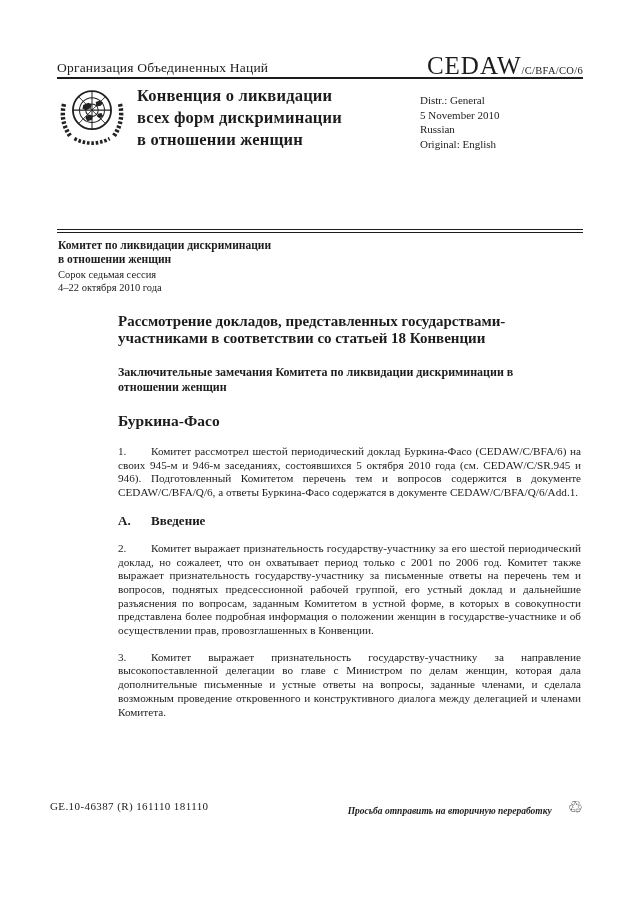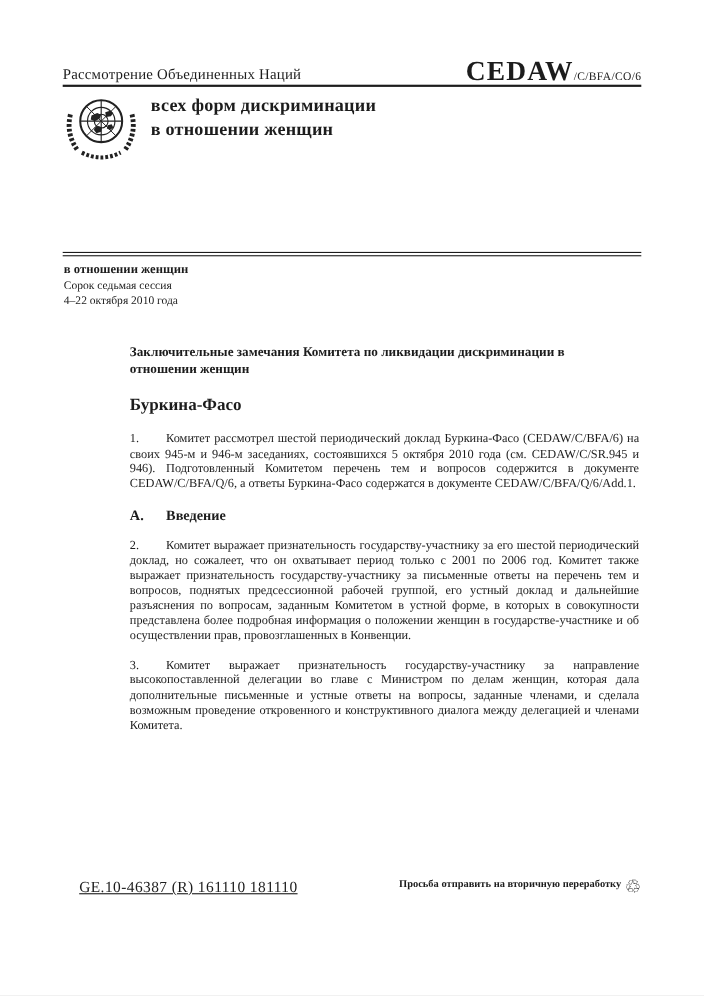--- a/index.html
+++ b/index.html
@@ -12,21 +12,21 @@
     color:#1c1c1c;
     overflow:hidden;
   }
   
   .header-row{
     position:absolute;left:57px;right:57px;top:52px;
     display:flex;justify-content:space-between;align-items:flex-end;
   }
   .org-name{font-size:13.5px;letter-spacing:.2px;padding-bottom:4px;}
   .doc-symbol{white-space:nowrap;}
-  .doc-symbol .big{font-size:25px;font-weight:700;letter-spacing:1px;text-align:right;}
+  .doc-symbol .big{font-size:25px;font-weight:400;letter-spacing:1px;text-align:right;}
   .doc-symbol .small{font-size:10.5px;letter-spacing:.3px;margin-top:16px;}
   .header-rule{
     position:absolute;left:57px;right:57px;top:77px;height:2px;
     background:#1c1c1c;
   }
   
   .emblem{position:absolute;left:55px;top:83px;}
   .conv-title{
     position:absolute;left:137px;top:85px;
     font-weight:bold;font-size:16.5px;line-height:22px;letter-spacing:.2px;
@@ -48,36 +48,36 @@
   
   .content{position:absolute;left:118px;top:313px;width:463px;}
   .doc-title{font-weight:bold;font-size:15px;line-height:17px;width:452px;margin:0 0 18px 0;}
   .doc-subtitle{font-weight:bold;font-size:12px;line-height:15px;width:430px;margin:0 0 17px 0;}
   .country{font-weight:bold;font-size:15.5px;margin:0 0 15px 0;}
   .para{font-size:11.2px;line-height:13.7px;text-align:justify;margin:12px 0 13px 0;}
   .pnum{display:inline-block;width:33px;}
   .section-head{font-weight:bold;font-size:13px;margin:6px 0 13px 0;}
   .section-head .letter{display:inline-block;width:33px;}
   
-  .footer-left{position:absolute;left:72px;top:800px;font-size:14px;letter-spacing:.4px;text-decoration:underline;}
+  .footer-left{position:absolute;left:50px;top:800px;font-size:11px;letter-spacing:.4px;}
   .footer-right{
     position:absolute;right:57px;top:799px;
     font-weight:bold;font-size:9.5px;
-    display:flex;align-items:flex-start;gap:3px;
+    display:flex;align-items:flex-end;gap:16px;font-style:italic;
   }
   .recycle{font-family:"DejaVu Sans",sans-serif;font-size:17px;font-weight:400;line-height:1;}
   svg .ln{stroke:#222;fill:none;}
 </style>
 </head>
 <body>
 
 <div class="page">
 
   <div class="header-row">
-    <div class="org-name">Рассмотрение Объединенных Наций</div>
+    <div class="org-name">Организация Объединенных Наций</div>
     <div class="doc-symbol">
       <span class="big">CEDAW</span><span class="small">/C/BFA/CO/6</span>
     </div>
   </div>
   <div class="header-rule"></div>
 
   <div class="emblem">
     <svg width="74" height="66" viewBox="0 0 100 90">
 
       <circle class="ln" cx="50" cy="37" r="26" stroke-width="2.5"></circle>
@@ -93,34 +93,43 @@
       <path d="M42,45 l5,-2 4,2 -1,5 -6,2 -3,-4 z" fill="#222"></path>
       <path d="M58,42 l5,-1 2,4 -4,3 -4,-2 z" fill="#222"></path>
 
       <path class="ln" d="M20,72 Q6,52 12,28" stroke-width="6" stroke-dasharray="3.5,2.5"></path>
       <path class="ln" d="M80,72 Q94,52 88,28" stroke-width="6" stroke-dasharray="3.5,2.5"></path>
       <path class="ln" d="M26,76 Q50,88 74,76" stroke-width="5" stroke-dasharray="3.5,2.5"></path>
     </svg>
   </div>
 
   <div class="conv-title">
+    <div>Конвенция о ликвидации</div>
     <div>всех форм дискриминации</div>
     <div>в отношении женщин</div>
   </div>
 
+  <div class="distr-block">
+    <div>Distr.: General</div>
+    <div>5 November 2010</div>
+    <div>Russian</div>
+    <div>Original: English</div>
+  </div>
 
   <div class="session-rule"></div>
 
   <div class="committee">
+    <div class="name">Комитет по ликвидации дискриминации</div>
     <div class="name">в отношении женщин</div>
     <div class="session">Сорок седьмая сессия</div>
     <div class="dates">4–22 октября 2010 года</div>
   </div>
 
   <div class="content">
+    <div class="doc-title">Рассмотрение докладов, представленных государствами-участниками в соответствии со статьей 18 Конвенции</div>
     <div class="doc-subtitle">Заключительные замечания Комитета по ликвидации дискриминации в отношении женщин</div>
     <div class="country">Буркина-Фасо</div>
 
     <p class="para"><span class="pnum">1.</span><span>Комитет рассмотрел шестой периодический доклад Буркина-Фасо (CEDAW/C/BFA/6) на своих 945-м и 946-м заседаниях, состоявшихся 5 октября 2010 года (см. CEDAW/C/SR.945 и 946). Подготовленный Комитетом перечень тем и вопросов содержится в документе CEDAW/C/BFA/Q/6, а ответы Буркина-Фасо содержатся в документе CEDAW/C/BFA/Q/6/Add.1.</span></p>
 
     <div class="section-head"><span class="letter">A.</span><span>Введение</span></div>
 
     <p class="para"><span class="pnum">2.</span><span>Комитет выражает признательность государству-участнику за его шестой периодический доклад, но сожалеет, что он охватывает период только с 2001 по 2006 год. Комитет также выражает признательность государству-участнику за письменные ответы на перечень тем и вопросов, поднятых предсессионной рабочей группой, его устный доклад и дальнейшие разъяснения по вопросам, заданным Комитетом в устной форме, в которых в совокупности представлена более подробная информация о положении женщин в государстве-участнике и об осуществлении прав, провозглашенных в Конвенции.</span></p>
 
     <p class="para"><span class="pnum">3.</span><span>Комитет выражает признательность государству-участнику за направление высокопоставленной делегации во главе с Министром по делам женщин, которая дала дополнительные письменные и устные ответы на вопросы, заданные членами, и сделала возможным проведение откровенного и конструктивного диалога между делегацией и членами Комитета.</span></p>

